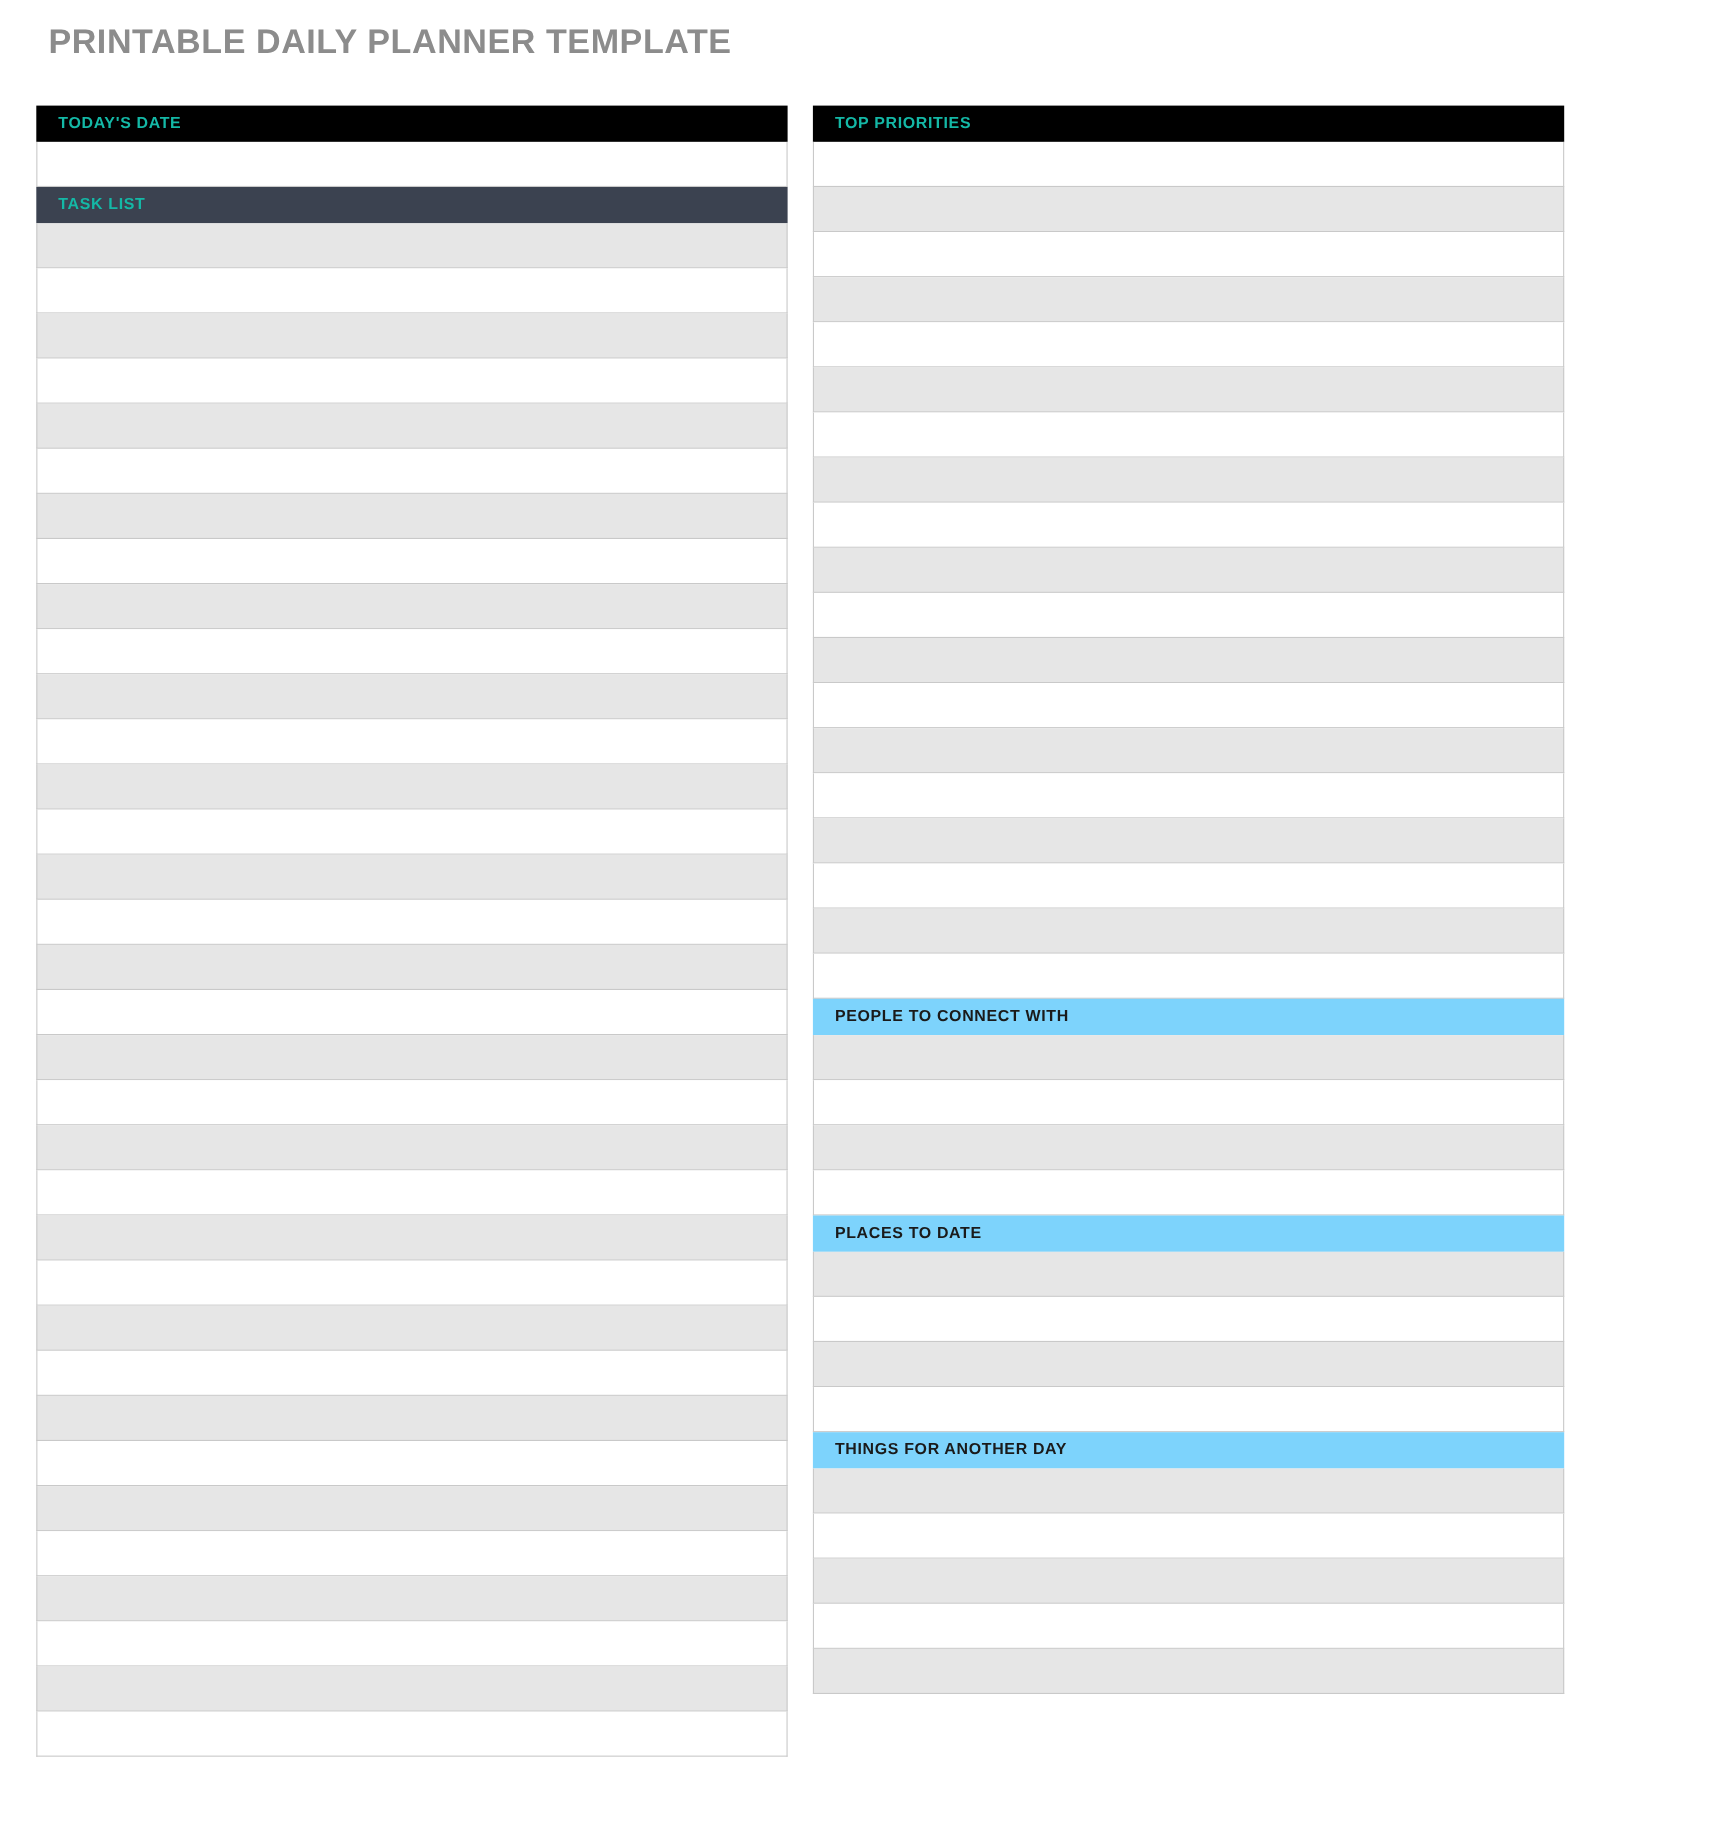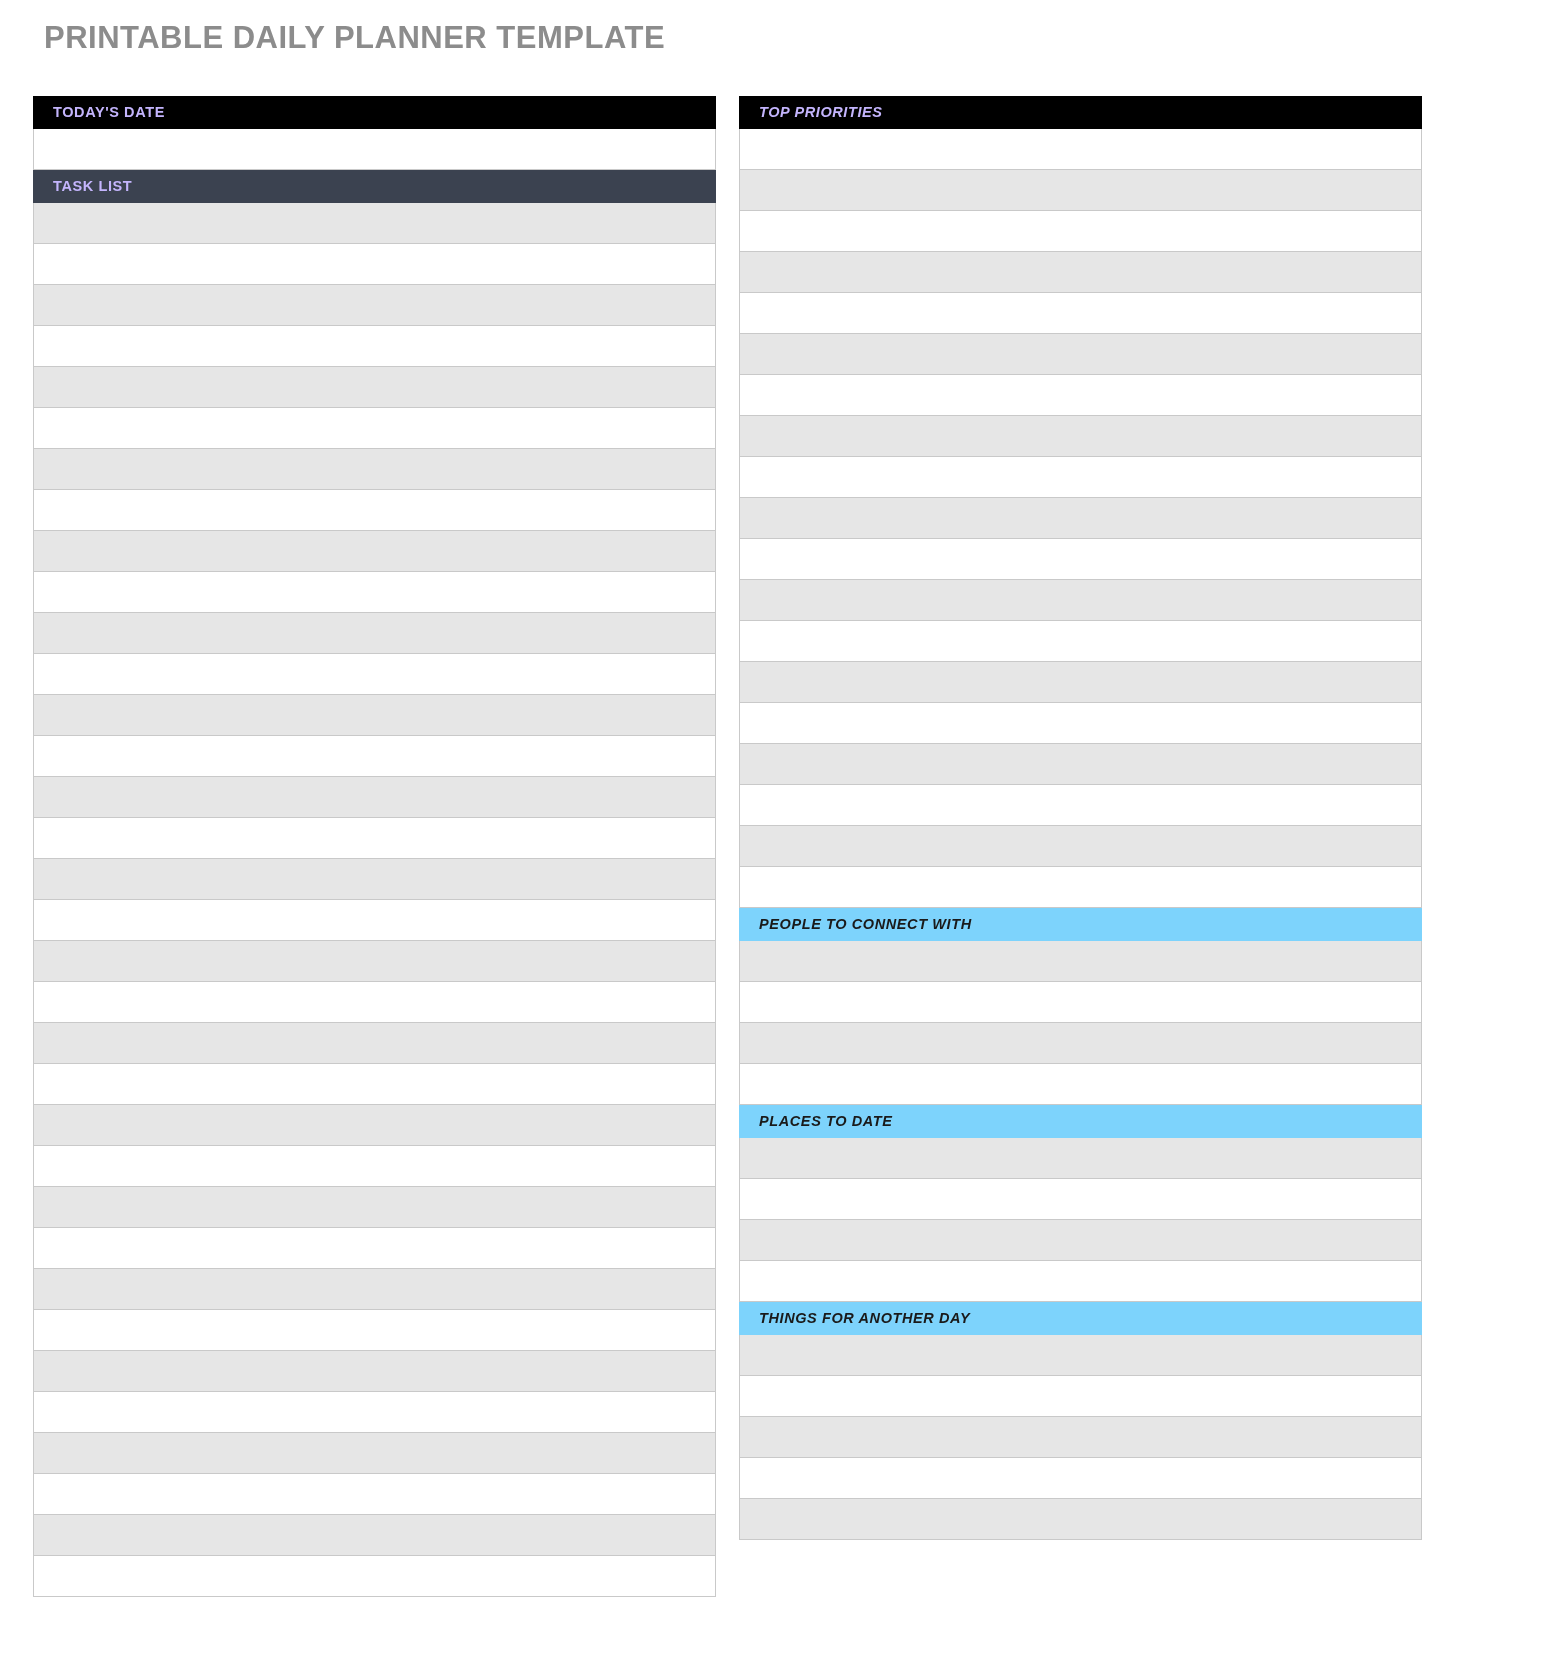--- a/index.html
+++ b/index.html
@@ -36,34 +36,33 @@
     left: 33px;
     width: 1495px;
     display: flex;
     gap: 23px;
   }
   .col-left {
     width: 683px;
   }
   .col-right {
     width: 683px;
-    font-style: italic;
   }
   .block {
     width: 100%;
   }
   .hdr {
     box-sizing: border-box;
     height: 33px;
     line-height: 33px;
     padding-left: 20px;
     font-size: 14.5px;
     font-weight: bold;
     letter-spacing: 0.6px;
-    color: #c4b5fd;
+    color: #14b8a6;
     white-space: nowrap;
     overflow: hidden;
   }
   .hdr.black {
     background: #000000;
   }
   .hdr.navy {
     background: #3b4250;
   }
   .hdr.light {

